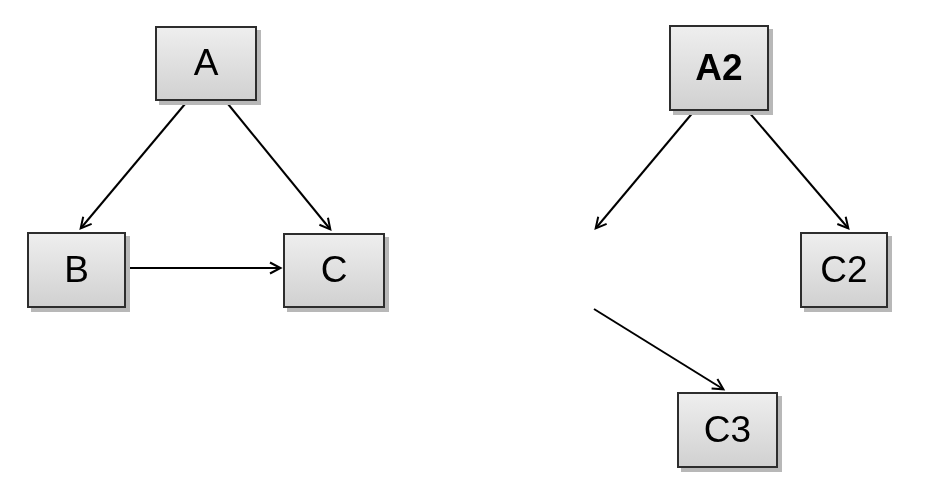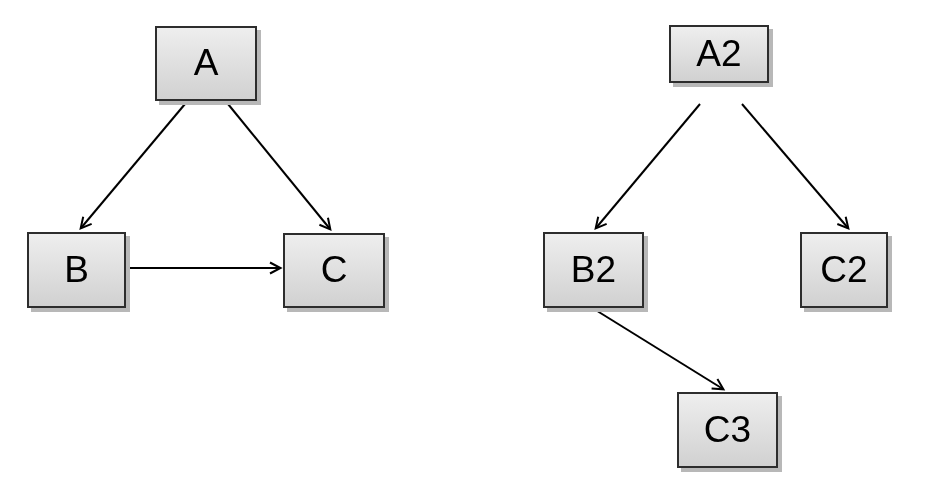--- a/index.html
+++ b/index.html
@@ -59,25 +59,22 @@
     </svg>
 <div class="node" style="left: 155px; top: 26px; width: 102px; height: 75px; background: linear-gradient(rgb(238, 238, 238), rgb(209, 209, 209)); border-color: rgb(45, 45, 45); box-shadow: rgb(184, 184, 184) 4px 4px 0px 0px;">
       <span class="node-label" style="color: rgb(0, 0, 0);">A</span>
     </div>
     <div class="node" style="left: 27px; top: 232px; width: 99px; height: 76px; background: linear-gradient(rgb(238, 238, 238), rgb(209, 209, 209)); border-color: rgb(45, 45, 45); box-shadow: rgb(184, 184, 184) 4px 4px 0px 0px;">
       <span class="node-label" style="color: rgb(0, 0, 0);">B</span>
     </div>
     <div class="node" style="left: 283px; top: 233px; width: 102px; height: 75px; background: linear-gradient(rgb(238, 238, 238), rgb(209, 209, 209)); border-color: rgb(45, 45, 45); box-shadow: rgb(184, 184, 184) 4px 4px 0px 0px;">
       <span class="node-label" style="color: rgb(0, 0, 0);">C</span>
     </div>
-    <div class="node" style="left: 669px; top: 25px; width: 100px; height: 58px; background: linear-gradient(rgb(238, 238, 238), rgb(209, 209, 209)); border-color: rgb(45, 45, 45); box-shadow: rgb(184, 184, 184) 4px 4px 0px 0px;">
+    <div class="node" style="left: 669px; top: 25px; width: 100px; height: 86px; background: linear-gradient(rgb(238, 238, 238), rgb(209, 209, 209)); border-color: rgb(45, 45, 45); box-shadow: rgb(184, 184, 184) 4px 4px 0px 0px; font-weight: bold;">
       <span class="node-label" style="color: rgb(0, 0, 0);">A2</span>
-    </div>
-    <div class="node" style="left: 543px; top: 232px; width: 101px; height: 76px; background: linear-gradient(rgb(238, 238, 238), rgb(209, 209, 209)); border-color: rgb(45, 45, 45); box-shadow: rgb(184, 184, 184) 4px 4px 0px 0px;">
-      <span class="node-label" style="color: rgb(0, 0, 0);">B2</span>
     </div>
     <div class="node" style="left: 800px; top: 232px; width: 88px; height: 76px; background: linear-gradient(rgb(238, 238, 238), rgb(209, 209, 209)); border-color: rgb(45, 45, 45); box-shadow: rgb(184, 184, 184) 4px 4px 0px 0px;">
       <span class="node-label" style="color: rgb(0, 0, 0);">C2</span>
     </div>
     <div class="node" style="left: 677px; top: 392px; width: 101px; height: 76px; background: linear-gradient(rgb(238, 238, 238), rgb(209, 209, 209)); border-color: rgb(45, 45, 45); box-shadow: rgb(184, 184, 184) 4px 4px 0px 0px;">
       <span class="node-label" style="color: rgb(0, 0, 0);">C3</span>
     </div>
   </div>
 
 </body></html>

